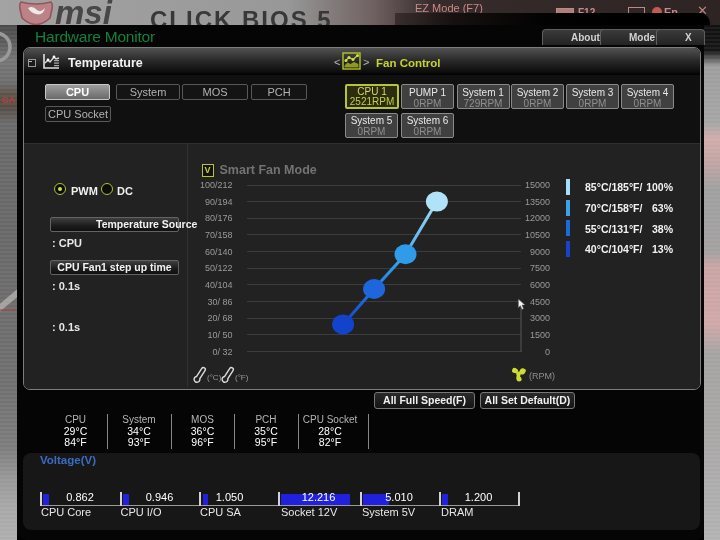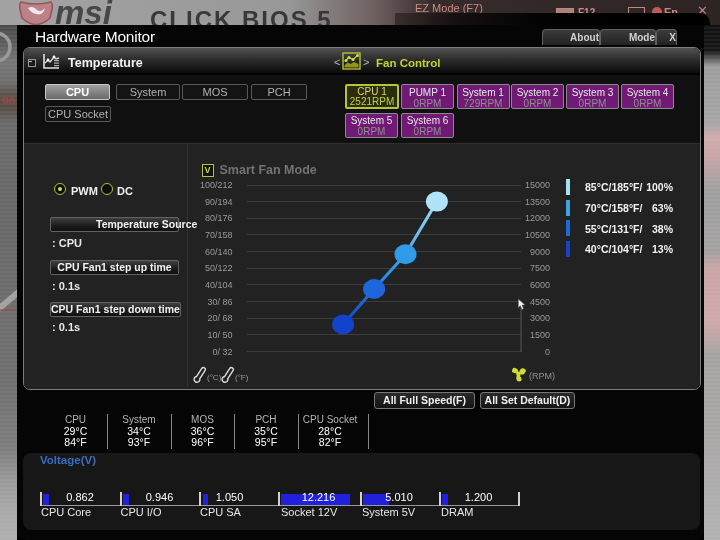--- a/index.html
+++ b/index.html
@@ -5,31 +5,31 @@
 html,body{margin:0;padding:0;background:#000;}
 #root{position:relative;width:720px;height:540px;overflow:hidden;background:#000;font-family:"Liberation Sans",sans-serif;}
 .abs{position:absolute;}
 
 #topbar{left:0;top:0;width:720px;height:25px;overflow:hidden;background:linear-gradient(to right,#a3a3a3 0,#989898 40%,#6f6060 52%,#372b2b 60%,#2e2424 100%);}
 #leftstrip{left:0;top:25px;width:17px;height:515px;background:linear-gradient(#4a4a4a 0,#585858 3%,#757575 7%,#6e6e6e 11%,#5c5149 13.5%,#564c44 16%,#696969 19%,#676767 40%,#6b6b6b 52%,#6f6f6f 70%,#7c7c7c 82%,#979797 88%,#a8a8a8 94%,#aeaeae 100%);}
 #rightstrip{left:704px;top:25px;width:16px;height:515px;background:linear-gradient(#111 0,#161616 5%,#9d9d9d 8%,#a5a5a5 19%,#d0acac 22%,#c5a4a4 26%,#9f9f9f 32%,#a3a0a0 44%,#c9a4a4 47%,#cfa8a8 58%,#a5a2a2 64%,#a8a5a5 78%,#b2b2b2 100%);}
 .brush{position:absolute;left:0;top:0;width:100%;height:100%;background:repeating-linear-gradient(#0000 0,#0000 2px,rgba(255,255,255,.10) 3px,#0000 4px);}
 
 #dialog{left:17px;top:25px;width:687px;height:515px;background:#050505;border-radius:0 0 9px 9px;}
-#title{left:35px;top:27.5px;width:300px;height:20px;color:#ffffff;font-size:15.5px;letter-spacing:-0.2px;}
-.tab{top:29px;height:15px;background:linear-gradient(#3a3a3a,#232323);border:1px solid #5f5f5f;border-bottom:none;border-radius:4px 4px 0 0;color:#d2d2d2;font-size:10px;font-weight:bold;text-align:right;line-height:15px;}
+#title{left:35px;top:27.5px;width:300px;height:20px;color:#15803d;font-size:15.5px;letter-spacing:-0.2px;}
+.tab{top:29px;height:15px;background:linear-gradient(#3a3a3a,#232323);border:1px solid #5f5f5f;border-bottom:none;border-radius:4px 4px 0 0;color:#d2d2d2;font-size:10px;font-weight:bold;text-align:left;line-height:15px;padding-left:28px;}
 
 #panel{left:23px;top:47px;width:678px;height:343px;border:1px solid #7d7d7d;border-radius:7px;background:#101010;overflow:hidden;box-sizing:border-box;}
 #phead{position:absolute;left:0;top:0;width:676px;height:27px;background:linear-gradient(#525252 0,#2a2a2a 45%,#0c0c0c 90%,#000 100%);}
 #pcontent{position:absolute;left:0;top:95px;width:676px;height:246px;background:#222;border-top:1px solid #2f2f2f;}
 #vdivider{position:absolute;left:163px;top:96px;width:1px;height:243px;background:#313131;}
 
 .tbtn{position:absolute;height:16px;box-sizing:border-box;background:#141414;border:1px solid #585858;border-radius:2px;color:#b2b2b2;font-size:11px;text-align:center;line-height:14px;}
 .tbtn.sel{background:linear-gradient(#9e9e9e,#6a6a6a);border:1px solid #c8c8c8;color:#fff;font-weight:bold;}
-.fbtn{position:absolute;width:53px;height:25px;box-sizing:border-box;background:#701a75;border:1px solid #8a8a8a;border-radius:2px;text-align:center;color:#e8e8e8;font-size:10px;line-height:11px;padding-top:1.5px;white-space:nowrap;}
+.fbtn{position:absolute;width:53px;height:25px;box-sizing:border-box;background:#404040;border:1px solid #8a8a8a;border-radius:2px;text-align:center;color:#e8e8e8;font-size:10px;line-height:11px;padding-top:1.5px;white-space:nowrap;}
 .fbtn .rpm{color:#8f8f8f;}
 .fbtn.sel{border:2px solid #b7c433;background:#2b2d0e;color:#d3dc62;line-height:10px;padding-top:1px;}
 .fbtn.sel .rpm{color:#c3cd49;}
 
 .sbtn{position:absolute;height:15px;box-sizing:border-box;background:linear-gradient(#3f3f3f,#1b1b1b 60%,#101010);border:1px solid #636363;border-radius:2px;color:#f2f2f2;font-size:10.5px;font-weight:bold;text-align:center;line-height:13.5px;white-space:nowrap;}
 .sval{position:absolute;color:#e8e8e8;font-size:11px;font-weight:bold;}
 .radio{position:absolute;width:10px;height:10px;border:1.7px solid #aec32c;border-radius:50%;background:#0c0c0c;box-sizing:content-box;}
 .radio .dot{position:absolute;left:2.7px;top:2.7px;width:4.6px;height:4.6px;border-radius:50%;background:#cde23c;}
 .rlabel{position:absolute;color:#f0f0f0;font-size:11px;font-weight:bold;}
 
@@ -138,21 +138,20 @@
   <div class="abs radio" style="left:54px;top:183px;">
       <div class="dot"></div>
     </div>
   <div class="abs rlabel" style="left:71px;top:184.5px;">PWM</div>
   <div class="abs radio" style="left:101px;top:183px;"></div>
   <div class="abs rlabel" style="left:117px;top:184.5px;">DC</div>
   <div class="abs sbtn" style="left:50px;top:217px;width:129px;padding-left:45px;">Temperature Source</div>
   <div class="abs sval" style="left:52px;top:237px;">: CPU</div>
   <div class="abs sbtn" style="left:50px;top:259.5px;width:129px;">CPU Fan1 step up time</div>
   <div class="abs sval" style="left:52px;top:279.5px;">: 0.1s</div>
-  <div class="abs sbtn" style="left:50px;top:302px;width:131px;">CPU Fan1 step down time</div>
   <div class="abs sval" style="left:52px;top:321px;">: 0.1s</div>
 
   <div class="abs" style="left:201.5px;top:163.5px;width:10px;height:11px;border:1px solid #b7c433;background:#111;color:#c6d22d;font-size:9px;font-weight:bold;text-align:center;line-height:11px;">V</div>
   <div class="abs" style="left:219.5px;top:163px;color:#737373;font-size:12.5px;font-weight:bold;">Smart Fan Mode</div>
 
   <svg class="abs" style="left:186px;top:143px" width="514" height="246" viewBox="0 0 514 246">
     <defs>
       <linearGradient id="lg" x1="157" y1="181" x2="251" y2="59" gradientUnits="userSpaceOnUse">
         <stop offset="0" stop-color="#1243c8"></stop>
           <stop offset="0.5" stop-color="#2f9be9"></stop>

